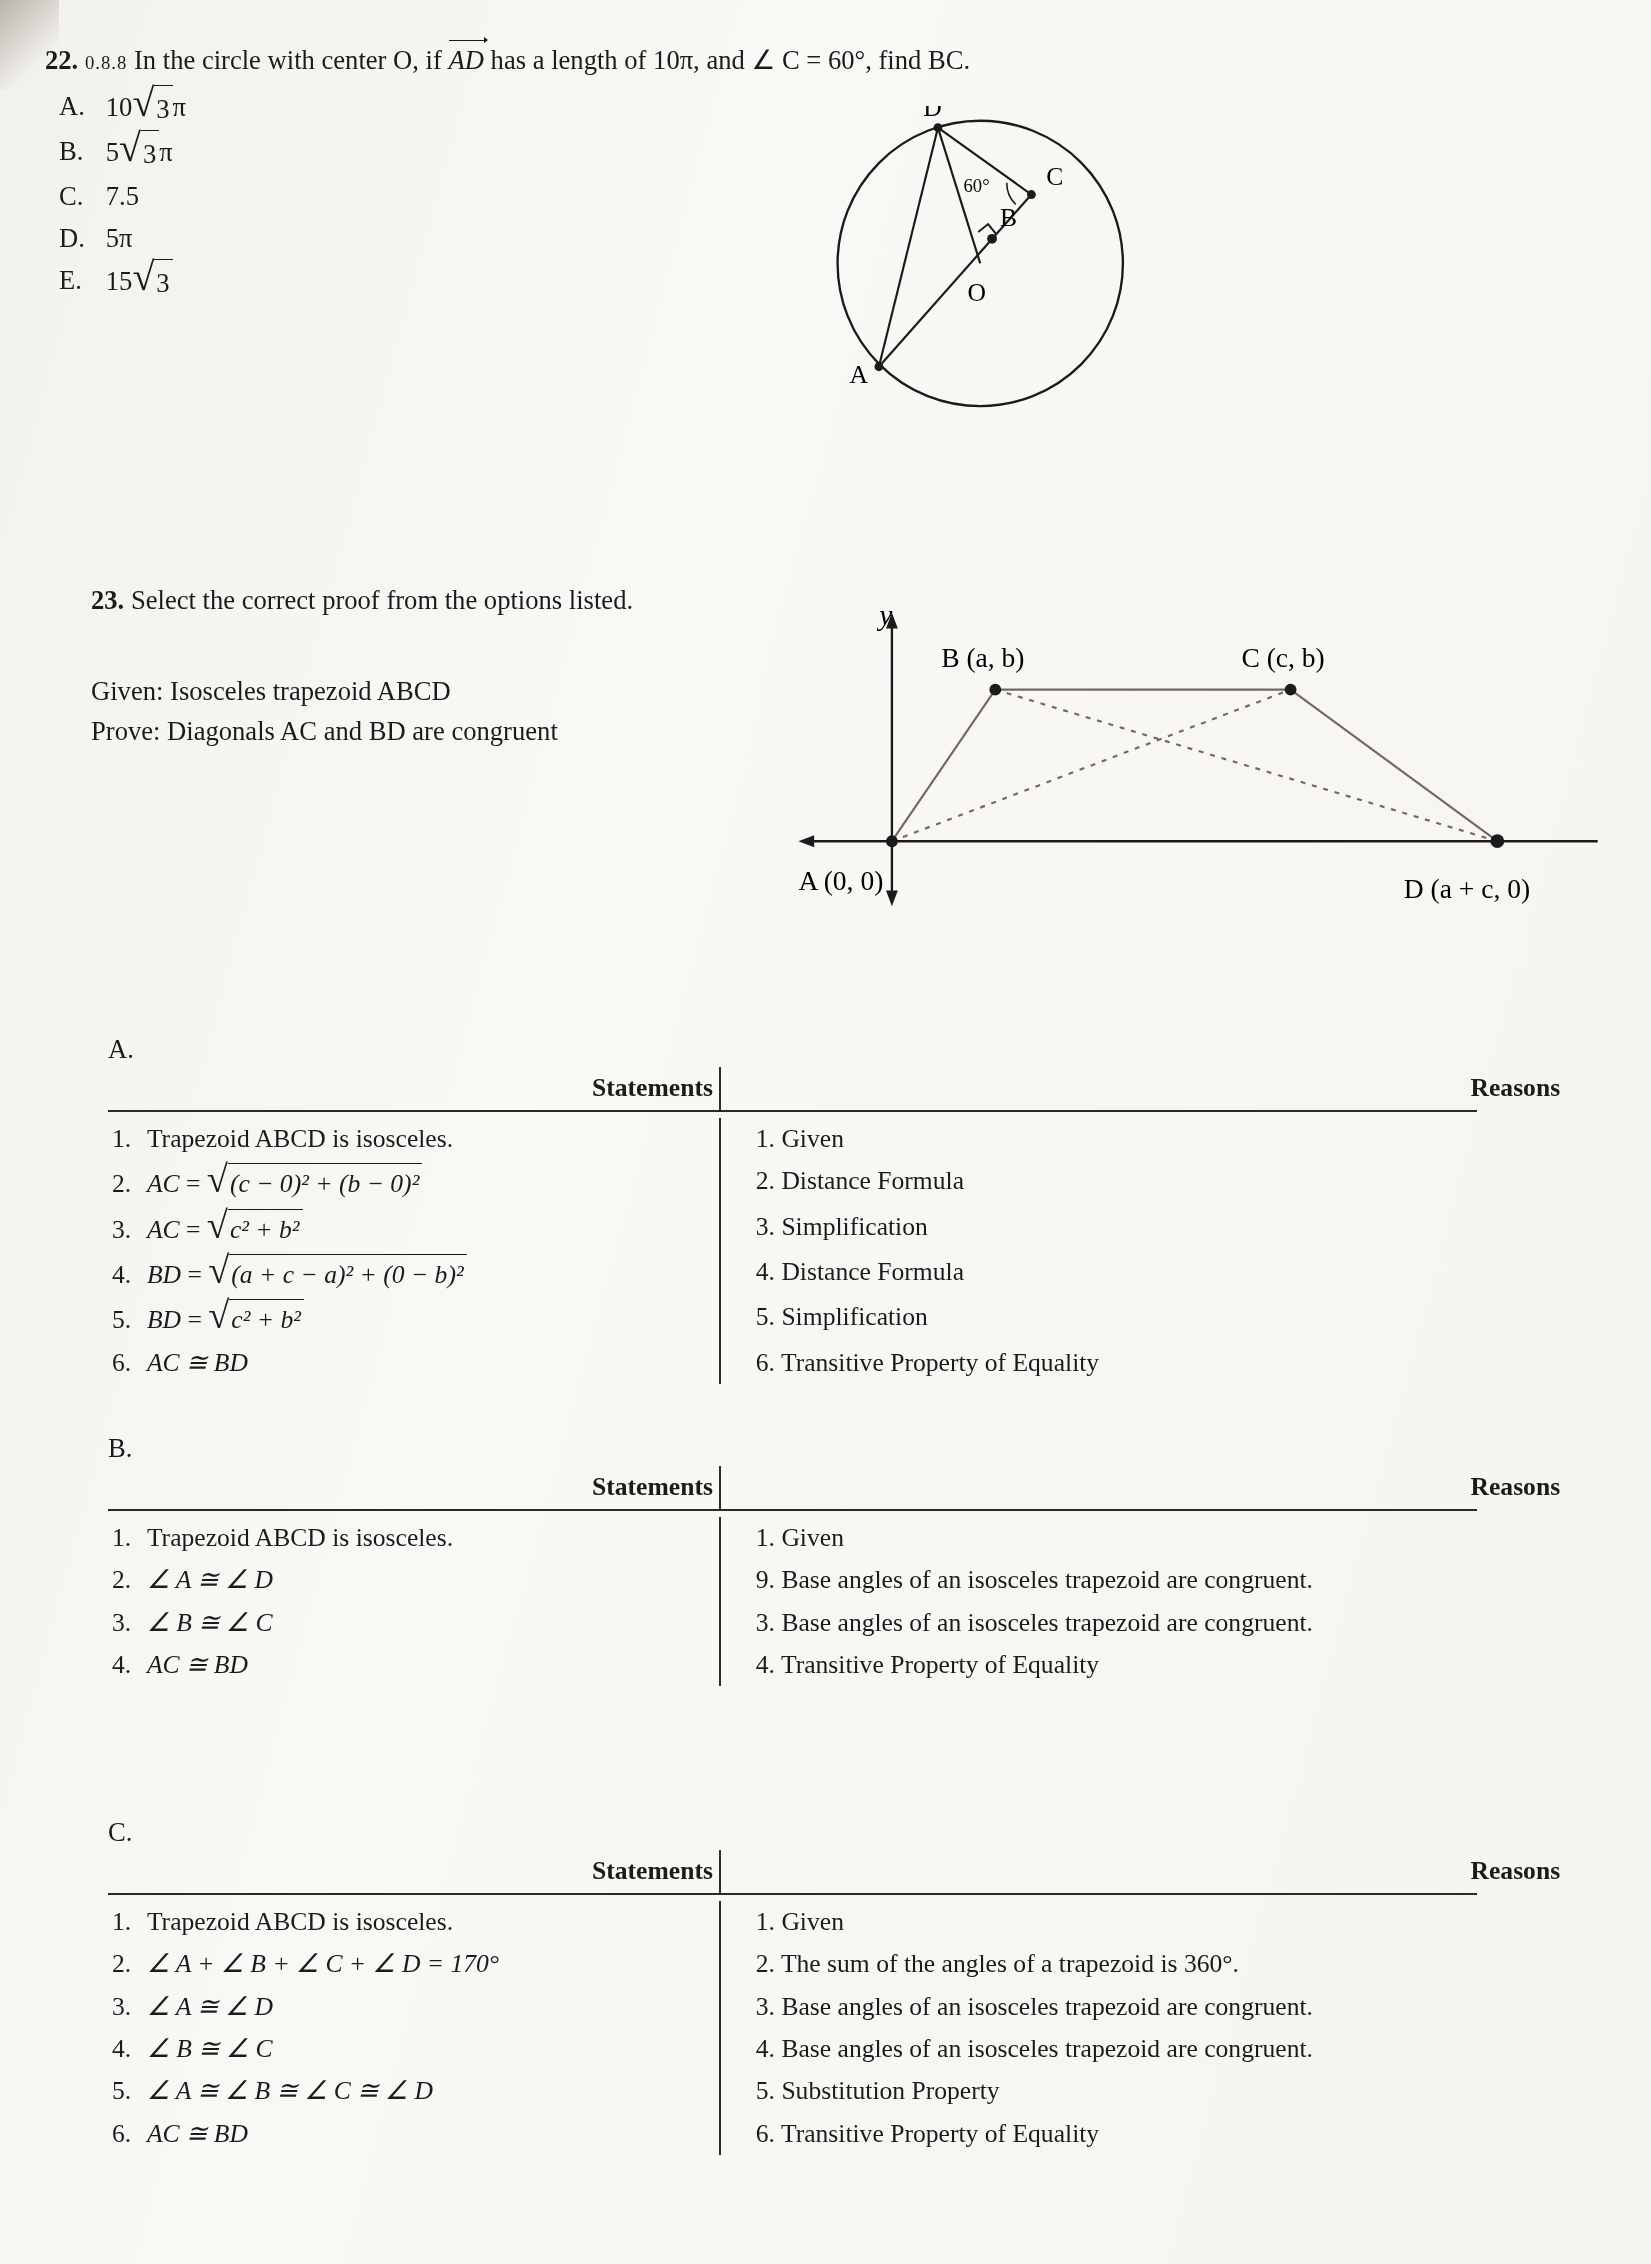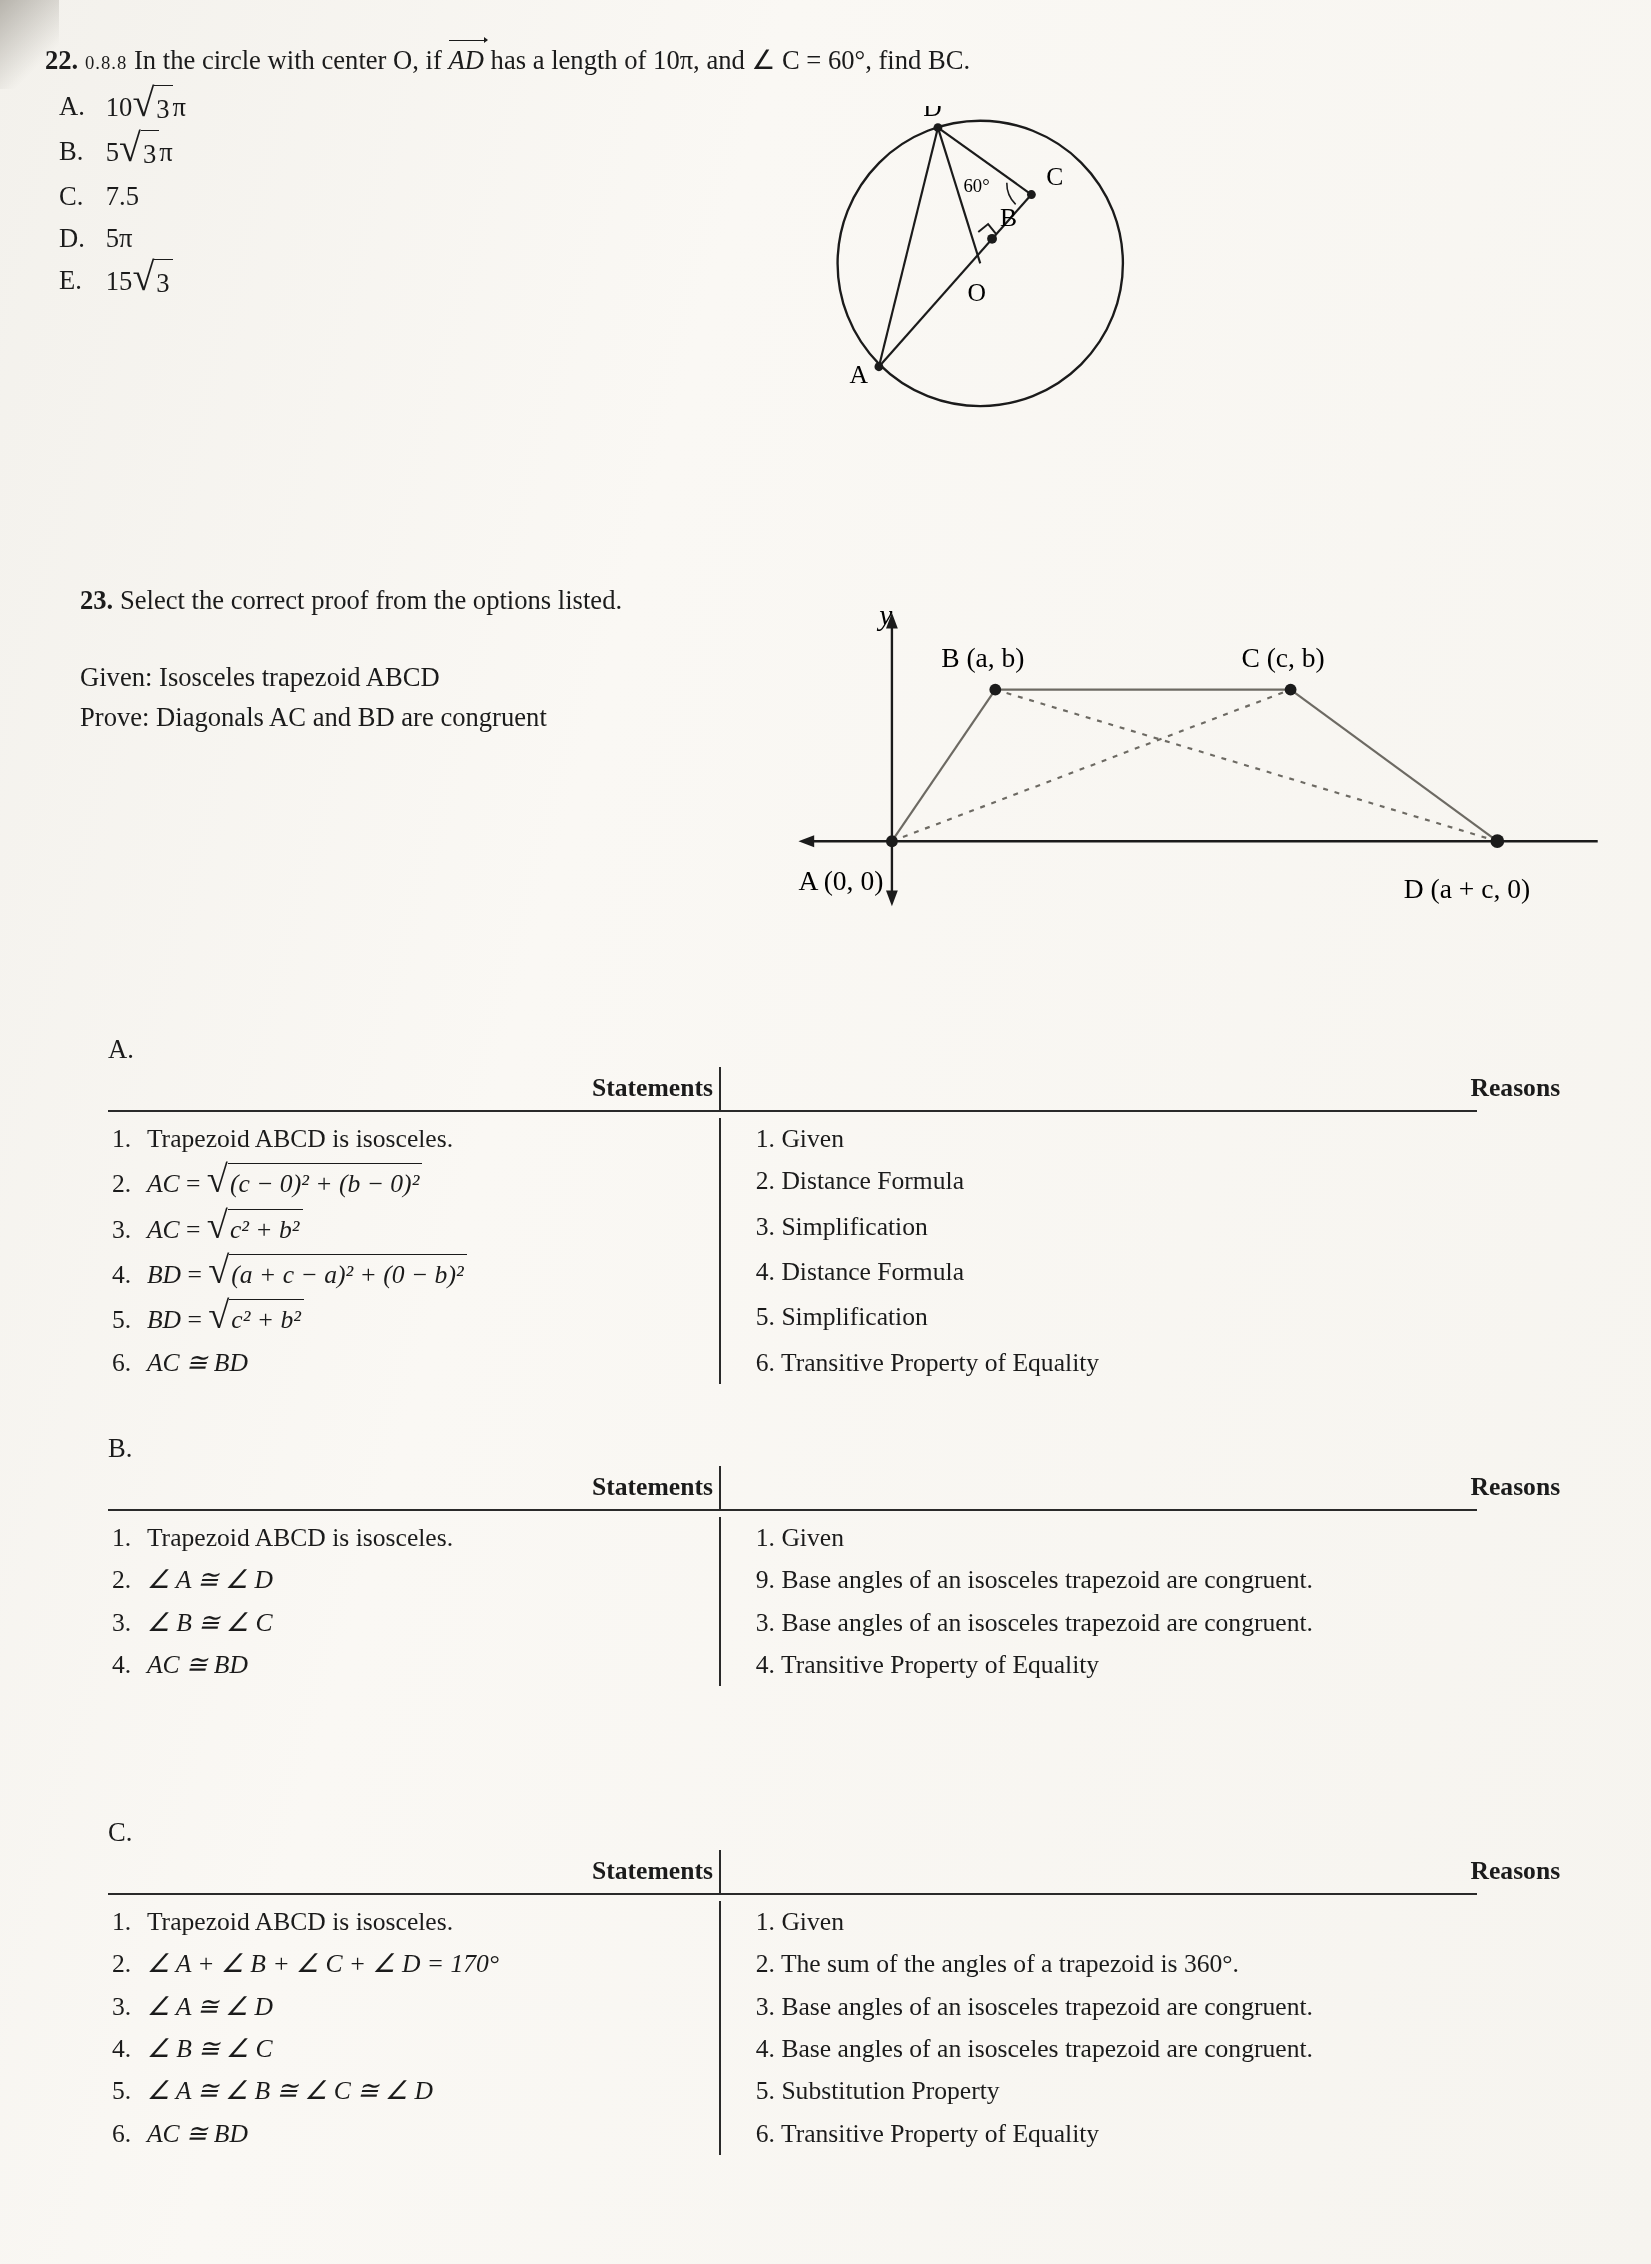--- a/index.html
+++ b/index.html
@@ -24,22 +24,22 @@
   
   #q22{position:absolute;left:45px;top:19.7px;width:1576px;}
   #q22 .stem{font-size:26.6px;line-height:1.25;margin-top:24px;}
   #q22 .tag{font-size:18.7px;letter-spacing:1px;}
   .choices{position:absolute;left:59px;top:85px;font-size:26.6px;line-height:42px;}
   .choices .row{display:flex;gap:13.8px;}
   .choices .lbl{width:33px;}
   
   #fig22{position:absolute;left:788px;top:106px;width:414px;height:305px;}
   
-  #q23{position:absolute;left:80px;top:581px;width:788px;font-size:26.6px;line-height:1.5;}
-  #q23 .given{margin-top:37px;}
+  #q23{position:absolute;left:91px;top:581px;width:788px;font-size:26.6px;line-height:1.5;}
+  #q23 .given{margin-top:51px;}
   #fig23{position:absolute;left:798px;top:603px;width:808px;height:315px;}
   
   .proof{position:absolute;left:108px;width:1458px;}
   .proof .letter{font-size:26.6px;margin-bottom:2px;}
   .tbl{width:100%;border-collapse:collapse;font-size:25.6px;}
   .tbl td{vertical-align:top;padding:3px 5.9px 3px 3.9px;}
   .tbl .c1{width:601px;border-right:2px solid #2a2a2a;}
   .tbl .c2{padding-left:35px;}
   .hdr td{font-weight:bold;padding-bottom:3.9px;text-align:right;}
   .rule{border-bottom:2px solid #2a2a2a;height:0;margin:0 0 5.9px 0;width:1369px;}

